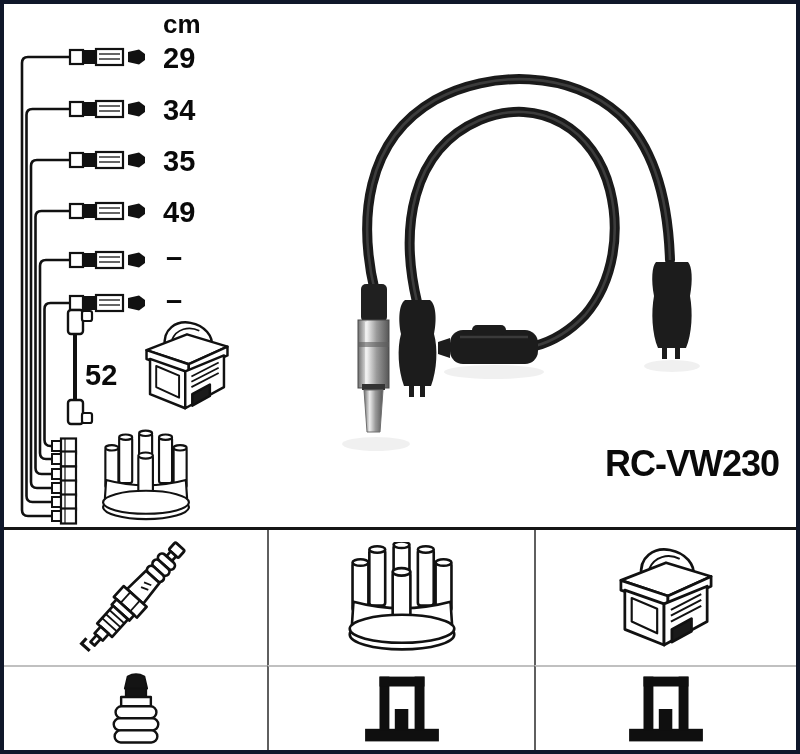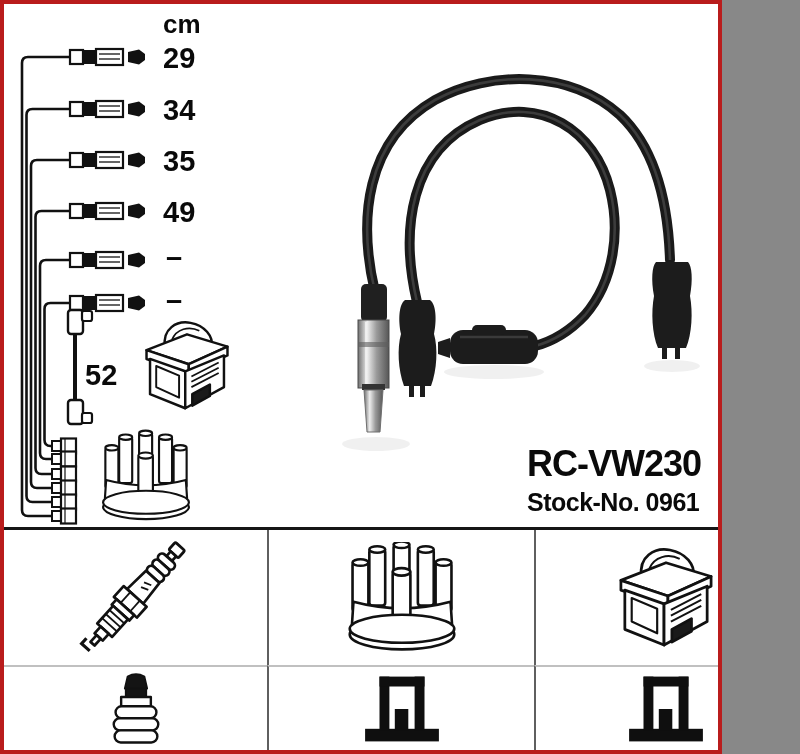--- a/index.html
+++ b/index.html
@@ -1,18 +1,18 @@
 <!DOCTYPE html>
 <html><head>
 <meta charset="utf-8">
 <style>
   html,body{margin:0;padding:0;background:#888;}
   .frame{
-    position:relative;width:722px;height:754px;box-sizing:border-box;
-    border:4px solid #b91c1c;background:#fff;overflow:hidden;
+    position:relative;width:800px;height:754px;box-sizing:border-box;
+    border:4px solid #0f172a;background:#fff;overflow:hidden;
     font-family:"Liberation Sans", sans-serif;
   }
   .top-art{position:absolute;left:0;top:0;}
   .code-block{
     position:absolute;right:17px;top:442px;text-align:left;color:#0a0a0a;
     font-weight:bold;letter-spacing:-1px;line-height:1;
   }
   .code-block .code{font-size:36px;}
   .code-block .stock{font-size:25px;margin-top:8px;letter-spacing:-0.5px;}
   .grid{
@@ -224,24 +224,20 @@
       <g fill="#1c1c1c">
         <path d="M652,258 C 648,262 647,276 650,292 C 647,308 648,330 654,344 L 682,344 C 688,330 689,308 686,292 C 689,276 688,262 684,258 Z"></path>
         <rect x="658" y="344" width="5" height="11"></rect>
         <rect x="671" y="344" width="5" height="11"></rect>
       </g>
     </g>
   </svg>
 
   <div class="code-block">
     <div class="code">RC-VW230</div>
-    <div class="stock">
-      <span>Stock-No.</span>
-      <span>0961</span>
-    </div>
   </div>
 
   <div class="grid">
     <div class="gcell c1 r1">
       <svg width="240" height="136" viewBox="0 0 240 136">
         <g transform="translate(152,0) rotate(42)">
           <use href="#sym-sparkplug" width="40" height="150"></use>
         </g>
       </svg>
     </div>

